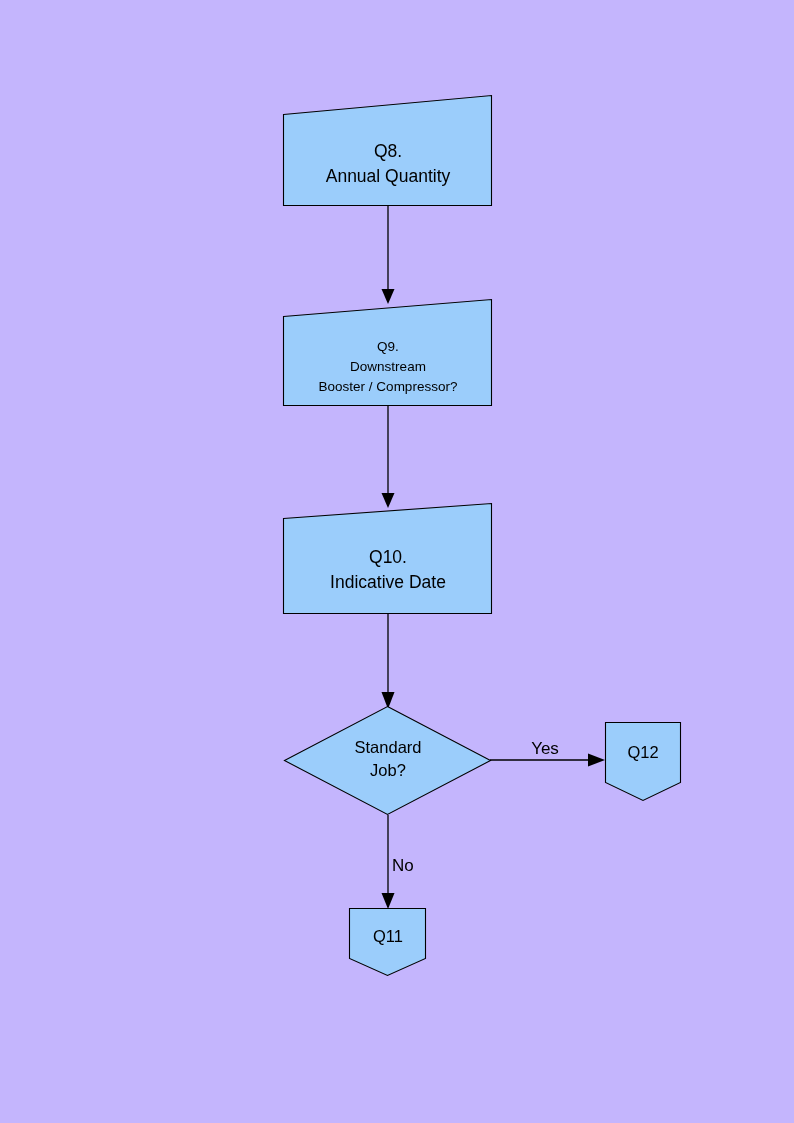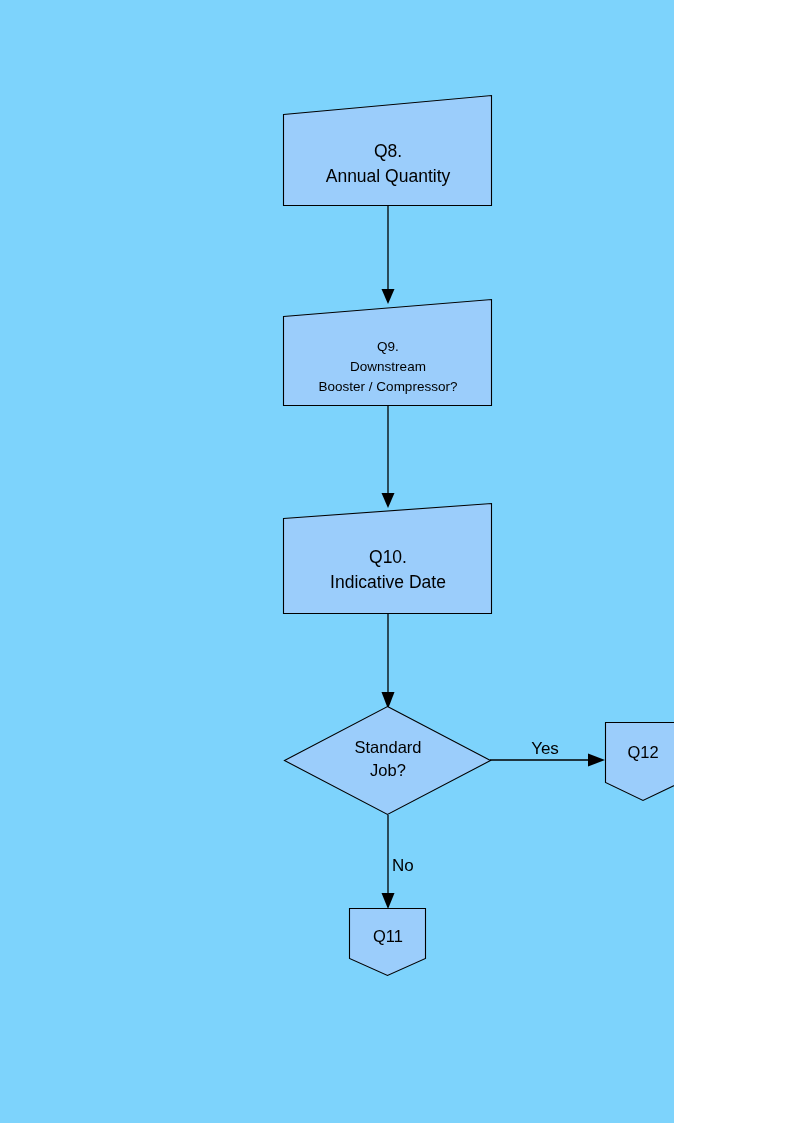--- a/index.html
+++ b/index.html
@@ -6,23 +6,23 @@
   html, body {
     margin: 0;
     padding: 0;
     background: #ffffff;
   }
   body {
     font-family: "Liberation Sans", sans-serif;
   }
   #canvas {
     position: relative;
-    width: 674px;
+    width: 794px;
     height: 1123px;
-    background: #7dd3fc;
+    background: #c4b5fd;
     overflow: hidden;
   }
   #flow-svg {
     position: absolute;
     left: 0;
     top: 0;
     width: 794px;
     height: 1123px;
   }
   .node-shape {

